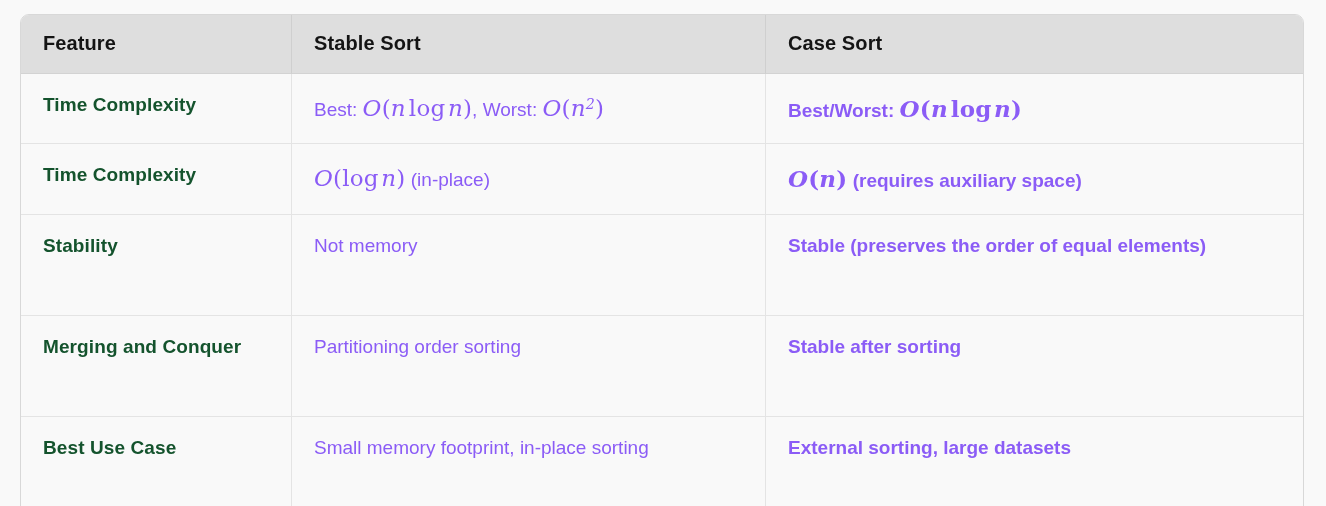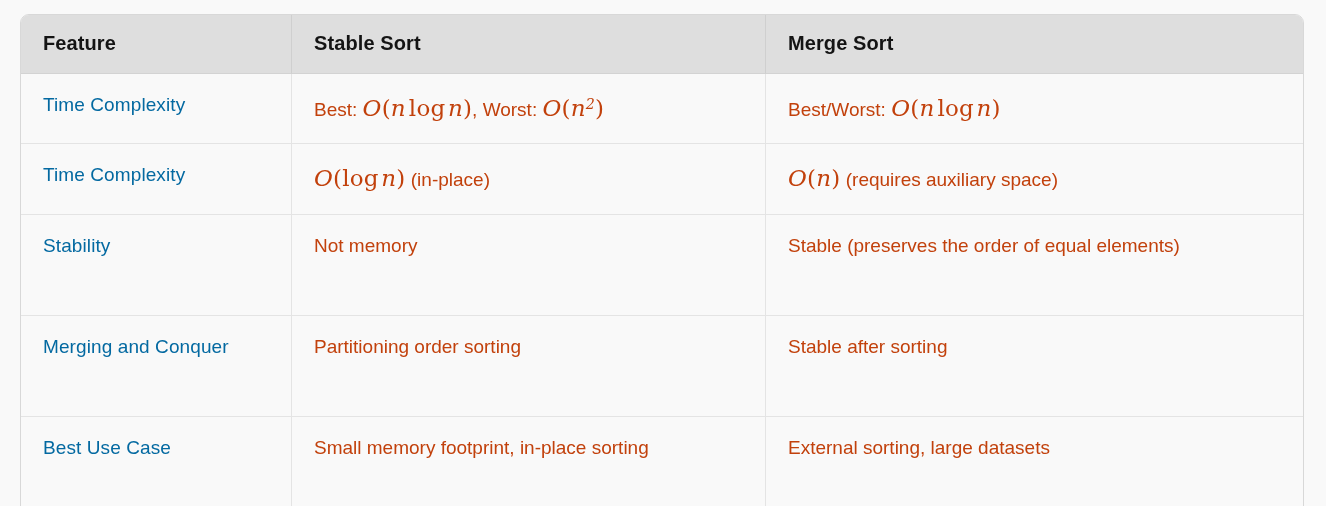--- a/index.html
+++ b/index.html
@@ -52,28 +52,28 @@
   thead th:last-child { border-right: none; }
 
   tbody td {
     font-size: 19px;
     line-height: 1.62;
     padding: 16px 22px 16px 22px;
     vertical-align: top;
     border-bottom: 1px solid #e4e4e4;
     border-right: 1px solid #e4e4e4;
     background: #f9f9f9;
-    color: #c2410c;
+    color: #8b5cf6;
   }
-  tbody td:last-child { border-right: none; }
+  tbody td:last-child { border-right: none; font-weight: bold; }
   tbody tr:last-child td { border-bottom: none; }
 
   td.feature-cell {
-    font-weight: normal;
-    color: #0369a1;
+    font-weight: bold;
+    color: #14532d;
     letter-spacing: 0.1px;
   }
 
   
   tr.r-time   td { height: 26px; }
   tr.r-space  td { height: 26px; }
   tr.r-stab   td { height: 68px; }
   tr.r-divide td { height: 68px; }
   tr.r-best   td { height: 68px; }
 
@@ -103,21 +103,21 @@
     <colgroup>
       <col class="col-feature">
       <col class="col-quick">
       <col class="col-merge">
     </colgroup>
 
     <thead>
       <tr>
         <th>Feature</th>
         <th>Stable Sort</th>
-        <th>Merge Sort</th>
+        <th>Case Sort</th>
       </tr>
     </thead>
 
     <tbody>
 
       <tr class="r-time">
         <td class="feature-cell">Time Complexity</td>
         <td>
           <span>Best: </span><span class="math"><span class="var">O</span><span class="paren">(</span><span class="var">n</span><span class="thin"></span><span class="op">log</span> <span class="var">n</span><span class="paren">)</span></span><span>, Worst: </span><span class="math"><span class="var">O</span><span class="paren">(</span><span class="var">n</span><sup>2</sup><span class="paren">)</span></span>
         </td>

